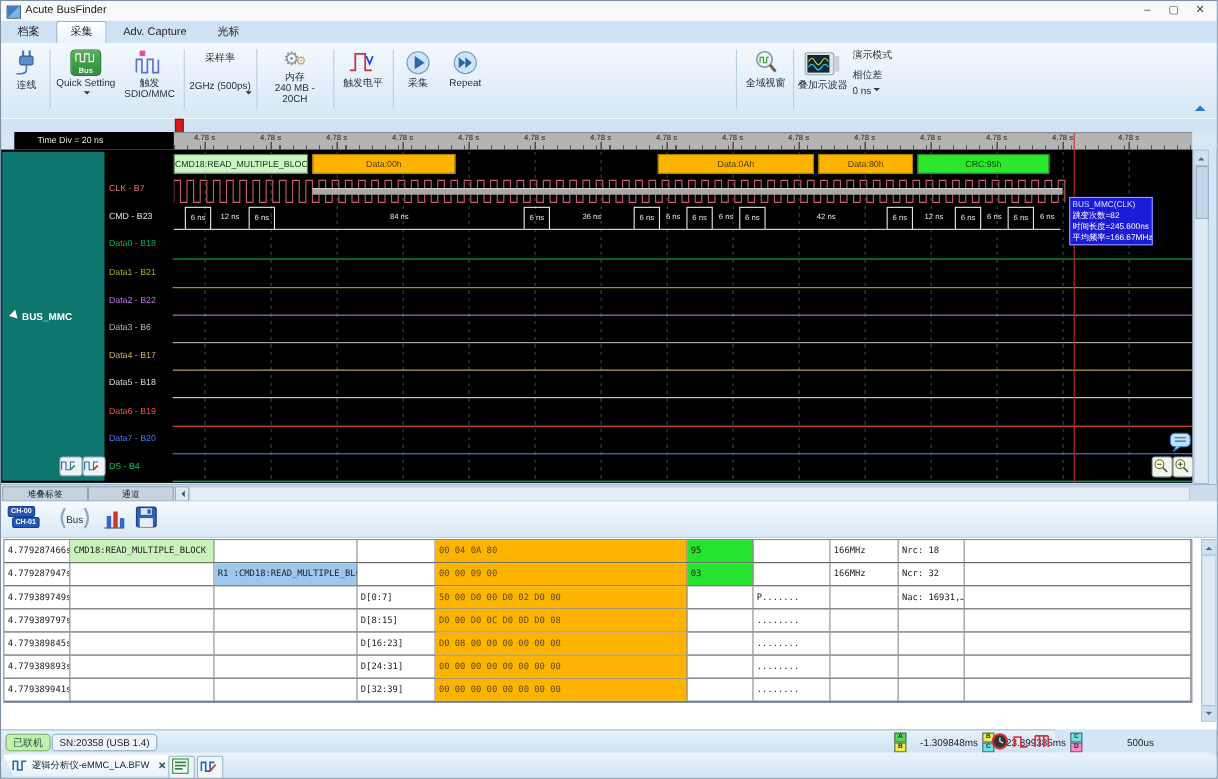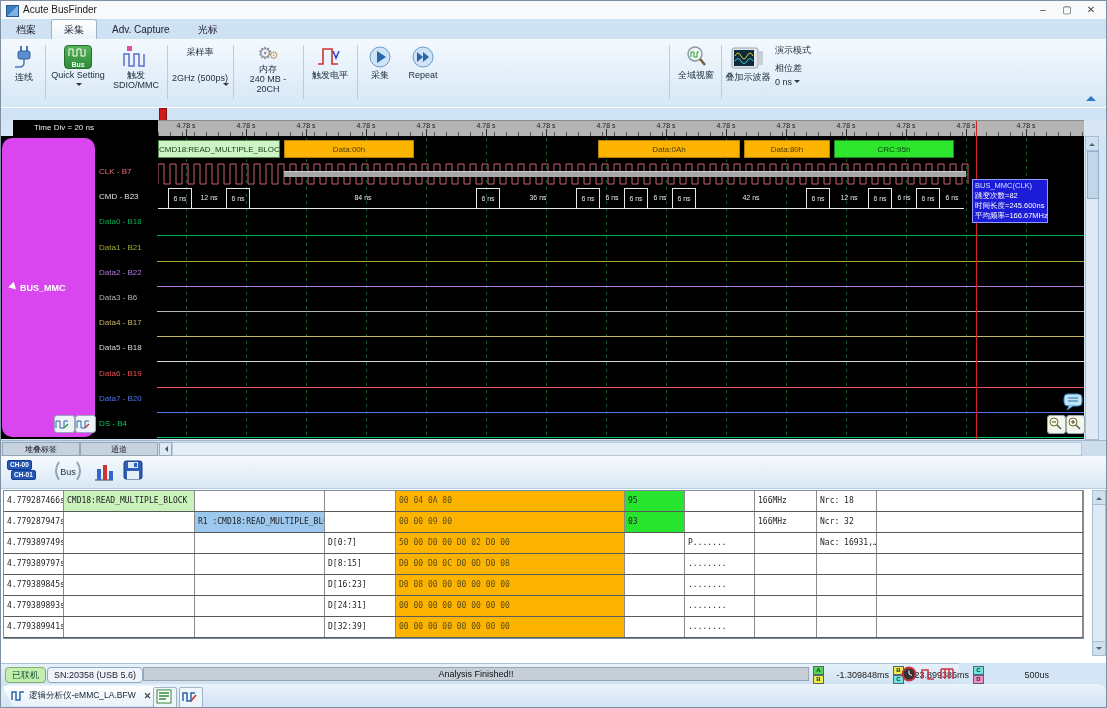--- a/index.html
+++ b/index.html
@@ -37,21 +37,21 @@
   .wavestrip{position:absolute;left:0;top:106px;width:1107px;height:13px;background:#cfe3f5;border-top:1px solid #fff;}
   .trigmark{position:absolute;left:158px;top:107px;width:6px;height:11px;background:#d11a1a;border:1px solid #8c0f0f;}
   .rulerleft{position:absolute;left:12px;top:119px;width:183px;height:16px;background:#000;color:#e8e8e8;font-size:8px;line-height:16px;padding-left:21px;box-sizing:border-box;}
   .ruler{position:absolute;left:157px;top:119px;width:926px;height:16px;background:#b4b4b4;border-top:1px solid #8a8a8a;}
   .rlabel{position:absolute;top:121px;width:44px;text-align:center;font-size:7px;color:#1a1a1a;z-index:2;}
   .rtick{position:absolute;top:128px;width:1px;height:7px;background:#2a2a2a;z-index:2;}
   .rminor{position:absolute;left:157px;top:131px;width:926px;height:4px;
           background:repeating-linear-gradient(90deg,#555 0 1px,transparent 1px 12px);}
   .rulerright{position:absolute;left:1083px;top:119px;width:24px;height:16px;background:#d9e7f4;}
   .waveblack{position:absolute;left:0;top:135px;width:1083px;height:303px;background:#000;}
-  .bluepanel{position:absolute;left:1px;top:137px;width:93px;height:299px;background:#d946ef;border-radius:10px;}
+  .bluepanel{position:absolute;left:1px;top:137px;width:93px;height:299px;background:#0f766e;}
   .groupname{position:absolute;left:8px;top:145px;color:#fff;font-size:9px;font-weight:bold;}
   .grouptri{display:inline-block;width:0;height:0;border-left:7px solid #fff;border-top:4px solid transparent;border-bottom:4px solid transparent;transform:rotate(45deg);margin-right:3px;}
   .bp-btn{position:absolute;bottom:4px;width:19px;height:16px;background:#eef3f8;border:1px solid #9ab;border-radius:3px;}
   .gridline{position:absolute;top:137px;height:300px;width:1px;z-index:1;
             background:repeating-linear-gradient(180deg,#1d5a26 0 3px,transparent 3px 7px);}
   .seg{position:absolute;top:139px;height:18px;line-height:17px;text-align:center;font-size:8px;
        border:1px solid;box-sizing:border-box;overflow:hidden;white-space:nowrap;z-index:2;}
   #clk-svg{position:absolute;left:157px;top:161px;z-index:2;}
   .graybar{position:absolute;left:283px;top:170px;width:682px;height:5px;background:#a8a8a8;border-top:1px solid #cfcfcf;z-index:3;}
   #cmdrow{position:absolute;left:157px;top:187px;height:23px;display:flex;z-index:2;}
@@ -524,22 +524,21 @@
         <span class="arr-up"></span>
       </div>
     <div class="thumb" style="top:14px;height:30px"></div>
     <div class="arrbox" style="bottom:0;border-top:1px solid #a8bed2;border-bottom:none">
         <span class="arr-dn"></span>
       </div>
   </div>
 
   <div class="statusbar">
     <span class="st-conn">已联机</span>
-    <span class="st-dev">SN:20358 (USB 5.6)</span>
-    <div class="st-prog"><span>Analysis Finished!!</span></div>
+    <span class="st-dev">SN:20358 (USB 1.4)</span>
     <div id="measures">
         <div class="meas">
           <div class="cbadge">
             <span style="background: rgb(85, 212, 85);">A</span>
             <span style="background: rgb(240, 238, 78);">B</span>
           </div>
           <span class="mval">-1.309848ms</span>
         </div>
         <div class="meas">
           <div class="cbadge">

